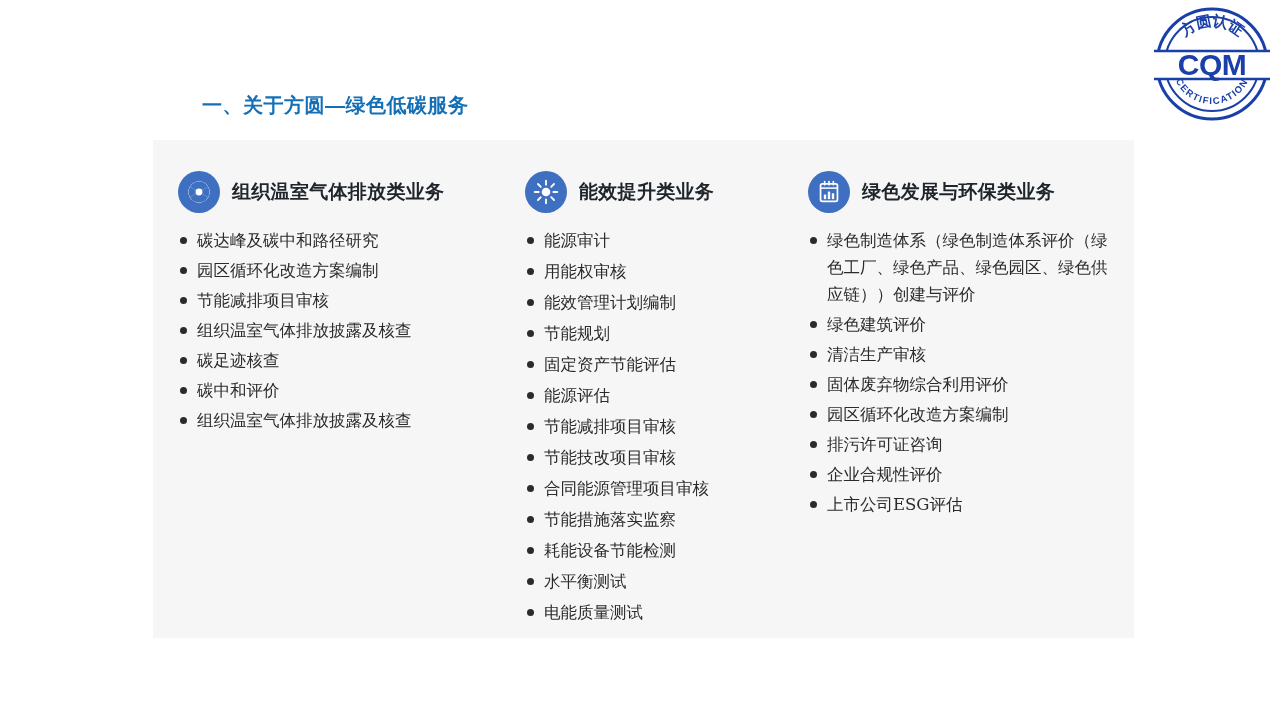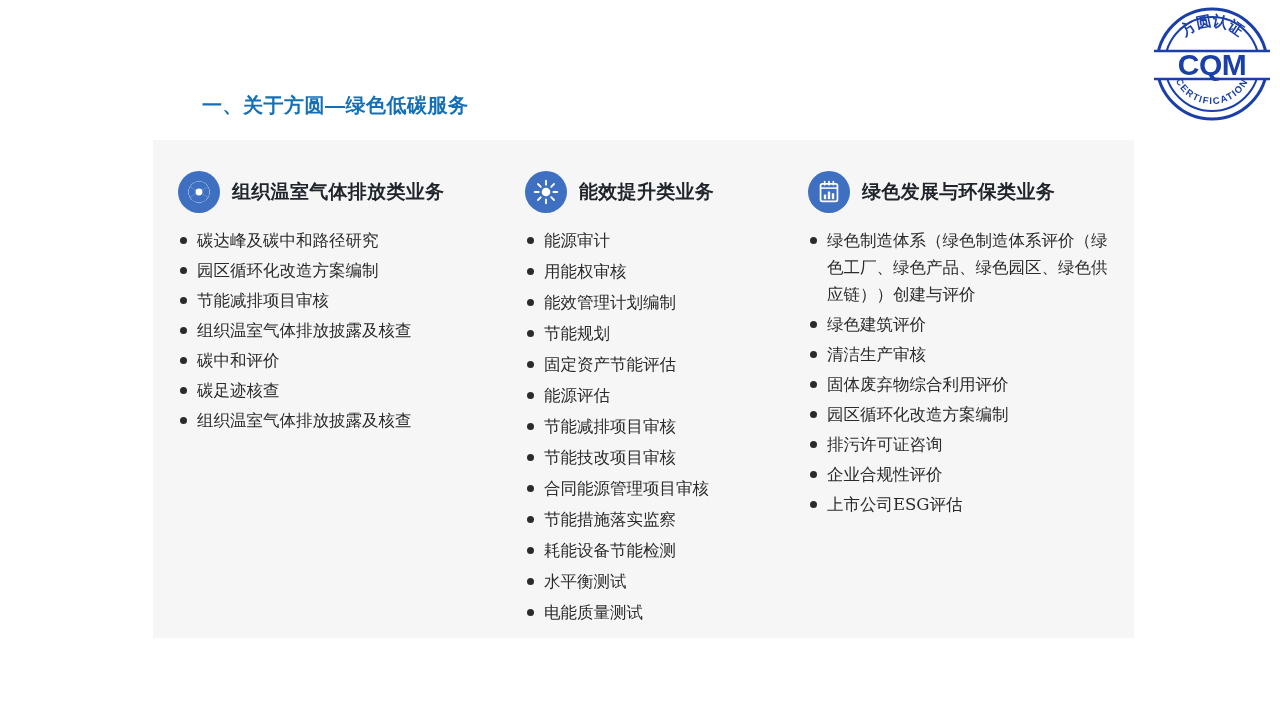--- a/index.html
+++ b/index.html
@@ -173,22 +173,22 @@
               <circle cx="12" cy="12" r="10.5" fill="none" stroke="#3e6fc0" stroke-width="1.2"></circle>
             </svg>
           </span>
           <span class="head-label">组织温室气体排放类业务</span>
         </div>
         <ul class="bullets">
           <li>碳达峰及碳中和路径研究</li>
           <li>园区循环化改造方案编制</li>
           <li>节能减排项目审核</li>
           <li>组织温室气体排放披露及核查</li>
+          <li>碳足迹核查</li>
           <li>碳中和评价</li>
-          <li>碳足迹核查</li>
           <li>组织温室气体排放披露及核查</li>
         </ul>
       </div>
 
       <div class="col col-2">
         <div class="col-head">
           <span class="head-icon">
             <svg width="26" height="26" viewBox="0 0 24 24">
               <rect x="4.2" y="4.4" width="15.6" height="16.2" rx="1.6" fill="none" stroke="#ffffff" stroke-width="1.6"></rect>
               <line x1="4.2" y1="8.4" x2="19.8" y2="8.4" stroke="#ffffff" stroke-width="1.4"></line>

